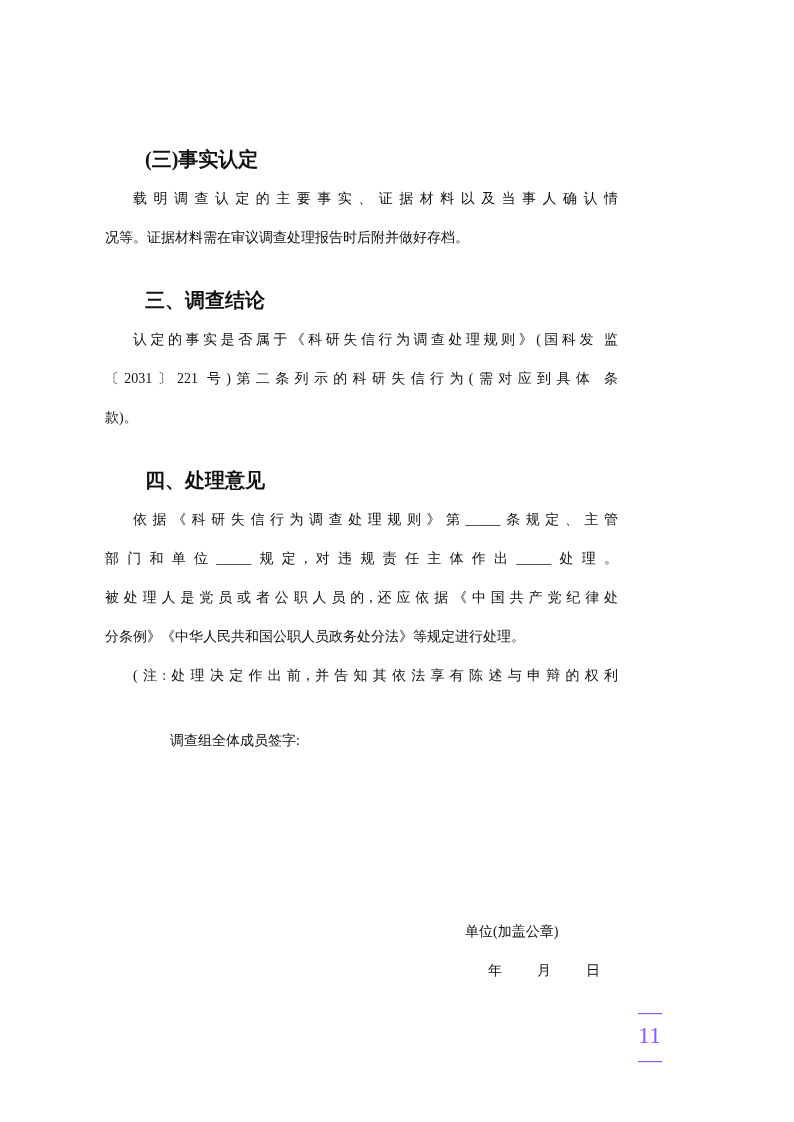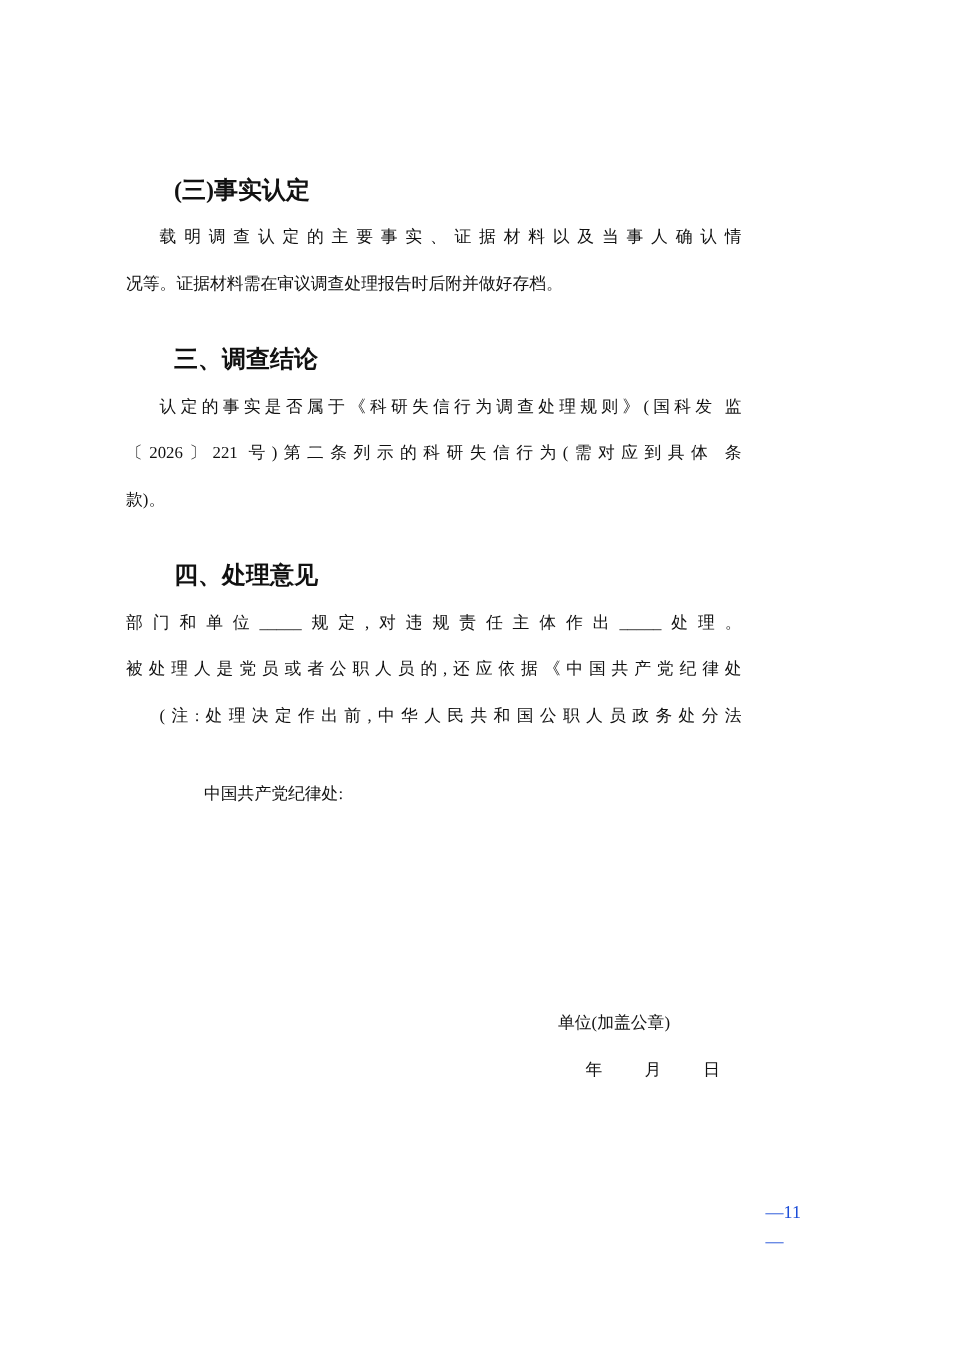--- a/index.html
+++ b/index.html
@@ -55,51 +55,53 @@
     text-indent: 360px;
   }
   .date-line {
     text-indent: 383px;
     white-space: pre;
   }
   .page-number {
     position: absolute;
     left: 638px;
     top: 999px;
-    font-size: 15px;
+    font-size: 24px;
     line-height: 24px;
     font-family: "Liberation Serif", serif;
-    color: #1d4ed8;
+    color: #8b5cf6;
   }
 </style>
 </head>
 <body>
 
 <div class="page">
   <div class="text-block">
 
     <div class="line heading heading-kai indent">(三)事实认定</div>
 
     <div class="line indent justify">载明调查认定的主要事实、证据材料以及当事人确认情</div>
     <div class="line wrapok">况等。证据材料需在审议调查处理报告时后附并做好存档。</div>
 
     <div class="line heading heading-hei indent">三、调查结论</div>
 
     <div class="line indent justify">认定的事实是否属于《科研失信行为调查处理规则》(国科发 监</div>
-    <div class="line justify">〔2026〕221 号)第二条列示的科研失信行为(需对应到具体 条</div>
+    <div class="line justify">〔2031〕221 号)第二条列示的科研失信行为(需对应到具体 条</div>
     <div class="line wrapok">款)。</div>
 
     <div class="line heading heading-hei indent">四、处理意见</div>
 
+    <div class="line indent justify">依据《科研失信行为调查处理规则》第_____条规定、主管</div>
     <div class="line justify">部门和单位_____规定,对违规责任主体作出_____处理。</div>
     <div class="line justify">被处理人是党员或者公职人员的,还应依据《中国共产党纪律处</div>
+    <div class="line wrapok">分条例》《中华人民共和国公职人员政务处分法》等规定进行处理。</div>
 
-    <div class="line indent justify">(注:处理决定作出前,中华人民共和国公职人员政务处分法</div>
+    <div class="line indent justify">(注:处理决定作出前,并告知其依法享有陈述与申辩的权利</div>
 
-    <div class="line sign-line">中国共产党纪律处:</div>
+    <div class="line sign-line">调查组全体成员签字:</div>
 
     <div class="line unit-line">单位(加盖公章)</div>
 
     <div class="line date-line">年          月          日</div>
 
   </div>
 
   <div class="page-number">—11—</div>
 </div>
 

